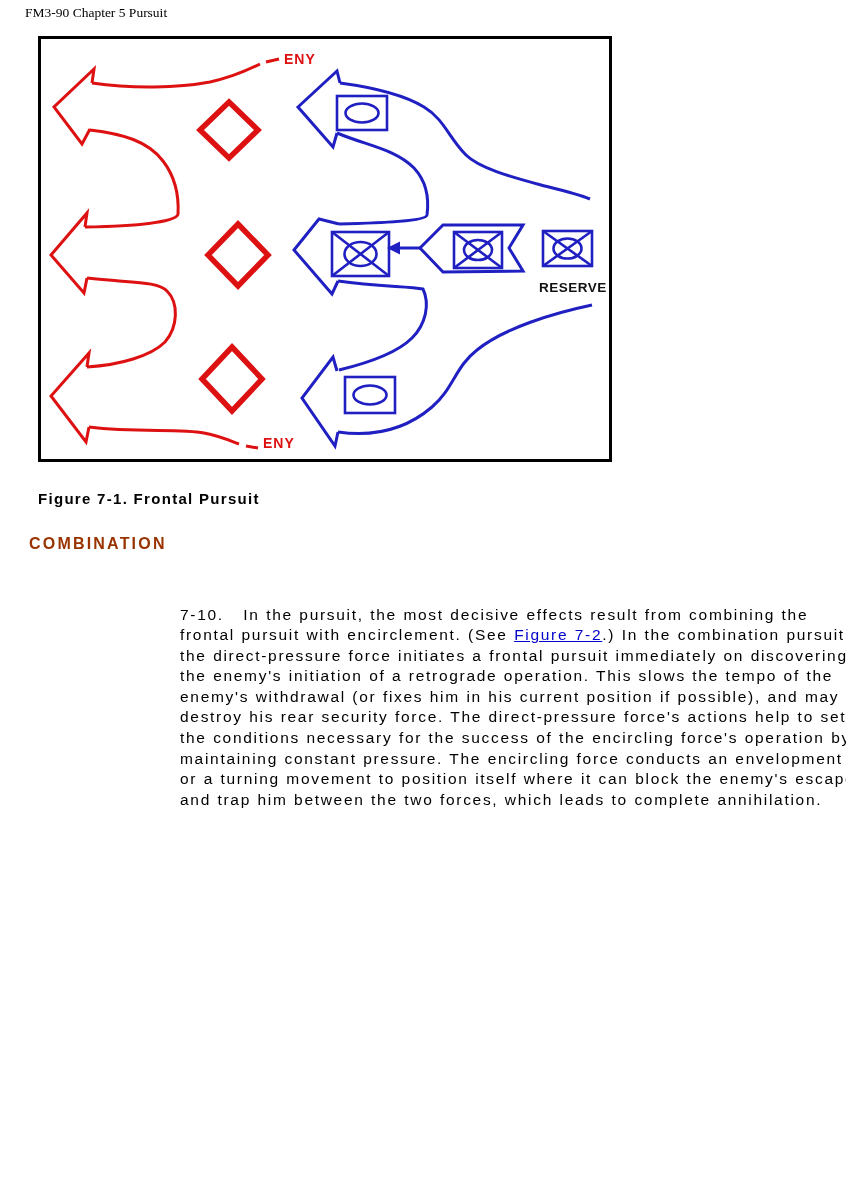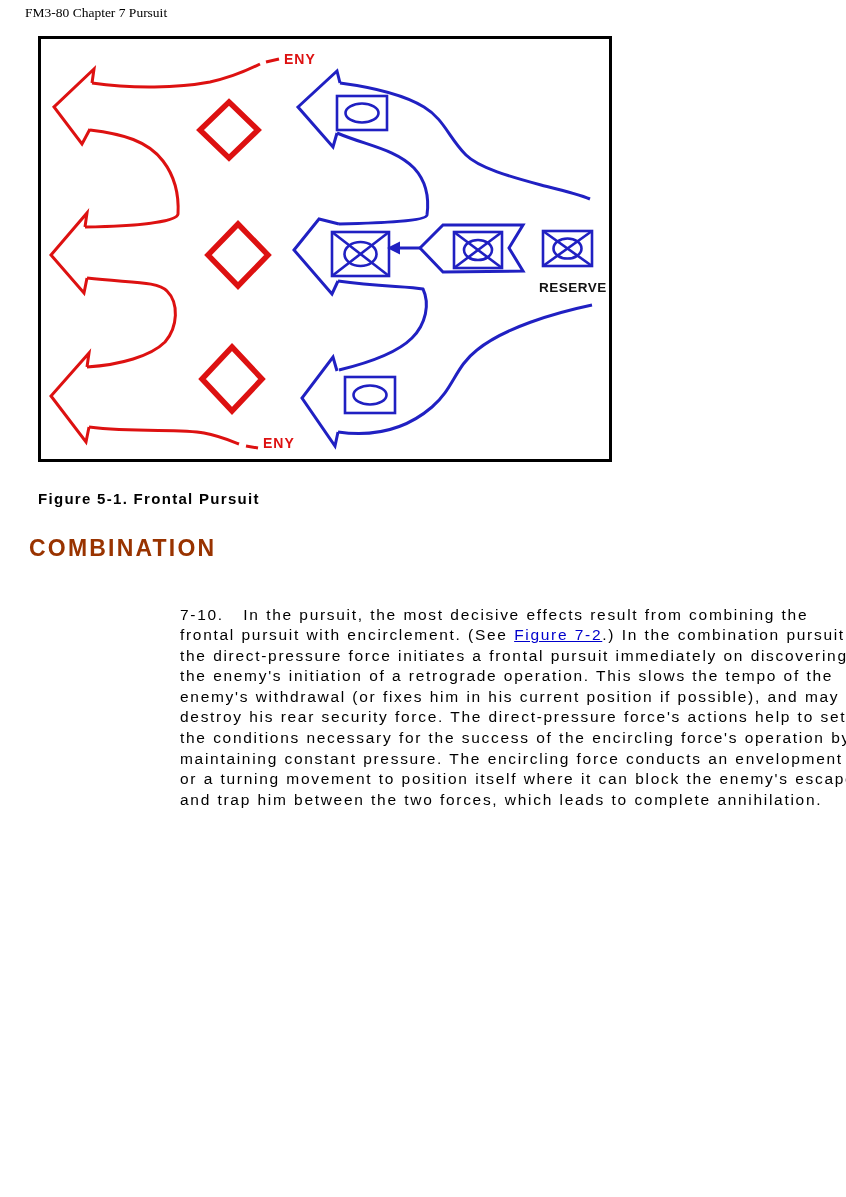--- a/index.html
+++ b/index.html
@@ -13,36 +13,36 @@
   }
   .figure-box{
     position:absolute;left:38px;top:36px;width:683px;height:426px;
   }
   .figure-caption{
     position:absolute;left:38px;top:490px;
     font-size:15px;font-weight:bold;letter-spacing:1.3px;color:#000;
   }
   .section-heading{
     position:absolute;left:29px;top:535px;
-    font-size:23px;font-weight:bold;letter-spacing:2.2px;color:#993300;
+    font-size:16px;font-weight:bold;letter-spacing:2.2px;color:#993300;
   }
   .body-paragraph{
     position:absolute;left:146px;top:589px;width:686px;
     font-size:15.5px;line-height:20.6px;letter-spacing:1.7px;word-spacing:0.5px;
     color:#000;text-align:left;margin-left:34px;
   }
   .body-paragraph a{color:#0000cc;text-decoration:underline;cursor:pointer;}
   svg text{font-family:"Liberation Sans", sans-serif;}
   .eny-label{font-size:14px;font-weight:bold;fill:#dd1111;letter-spacing:1px;}
   .reserve-label{font-size:13.5px;font-weight:bold;fill:#111;letter-spacing:0.5px;}
 </style>
 </head>
 <body>
 
-<div class="doc-header">FM3-80 Chapter 7 Pursuit</div>
+<div class="doc-header">FM3-90 Chapter 5 Pursuit</div>
 
 <div class="figure-box">
 <svg width="574" height="426" viewBox="0 0 574 426">
 
   <rect x="1.5" y="1.5" width="571" height="423" fill="none" stroke="#000" stroke-width="3"></rect>
 
   <g stroke="#dd1111" fill="none" stroke-width="3">
 
     <path d="M 54,47 L 56,33 L 16,71 L 44,108 L 52,93"></path>
     <path d="M 54,47 C 95,53 140,52 172,46 C 195,41 210,34 222,28"></path>
@@ -108,17 +108,17 @@
     <path d="M 300,396 C 342,402 373,389 394,371 C 416,352 417,331 439,314 C 466,292 516,277 554,269"></path>
     <g stroke-width="2.6">
       <rect x="307" y="341" width="50" height="36"></rect>
       <ellipse cx="332" cy="359" rx="16.5" ry="9.5"></ellipse>
     </g>
   </g>
   <text x="501" y="256" class="reserve-label">RESERVE</text>
 </svg>
 </div>
 
-<div class="figure-caption">Figure 5-1. Frontal Pursuit</div>
+<div class="figure-caption">Figure 7-1. Frontal Pursuit</div>
 
 <div class="section-heading">COMBINATION</div>
 
 <p class="body-paragraph"><span>7-10.&nbsp;&nbsp; In the pursuit, the most decisive effects result from combining the frontal pursuit with encirclement. (See </span><a href="#">Figure 7-2</a><span>.) In the combination pursuit, the direct-pressure force initiates a frontal pursuit immediately on discovering the enemy's initiation of a retrograde operation. This slows the tempo of the enemy's withdrawal (or fixes him in his current position if possible), and may destroy his rear security force. The direct-pressure force's actions help to set the conditions necessary for the success of the encircling force's operation by maintaining constant pressure. The encircling force conducts an envelopment or a turning movement to position itself where it can block the enemy's escape and trap him between the two forces, which leads to complete annihilation.</span></p>
 
 </body></html>

